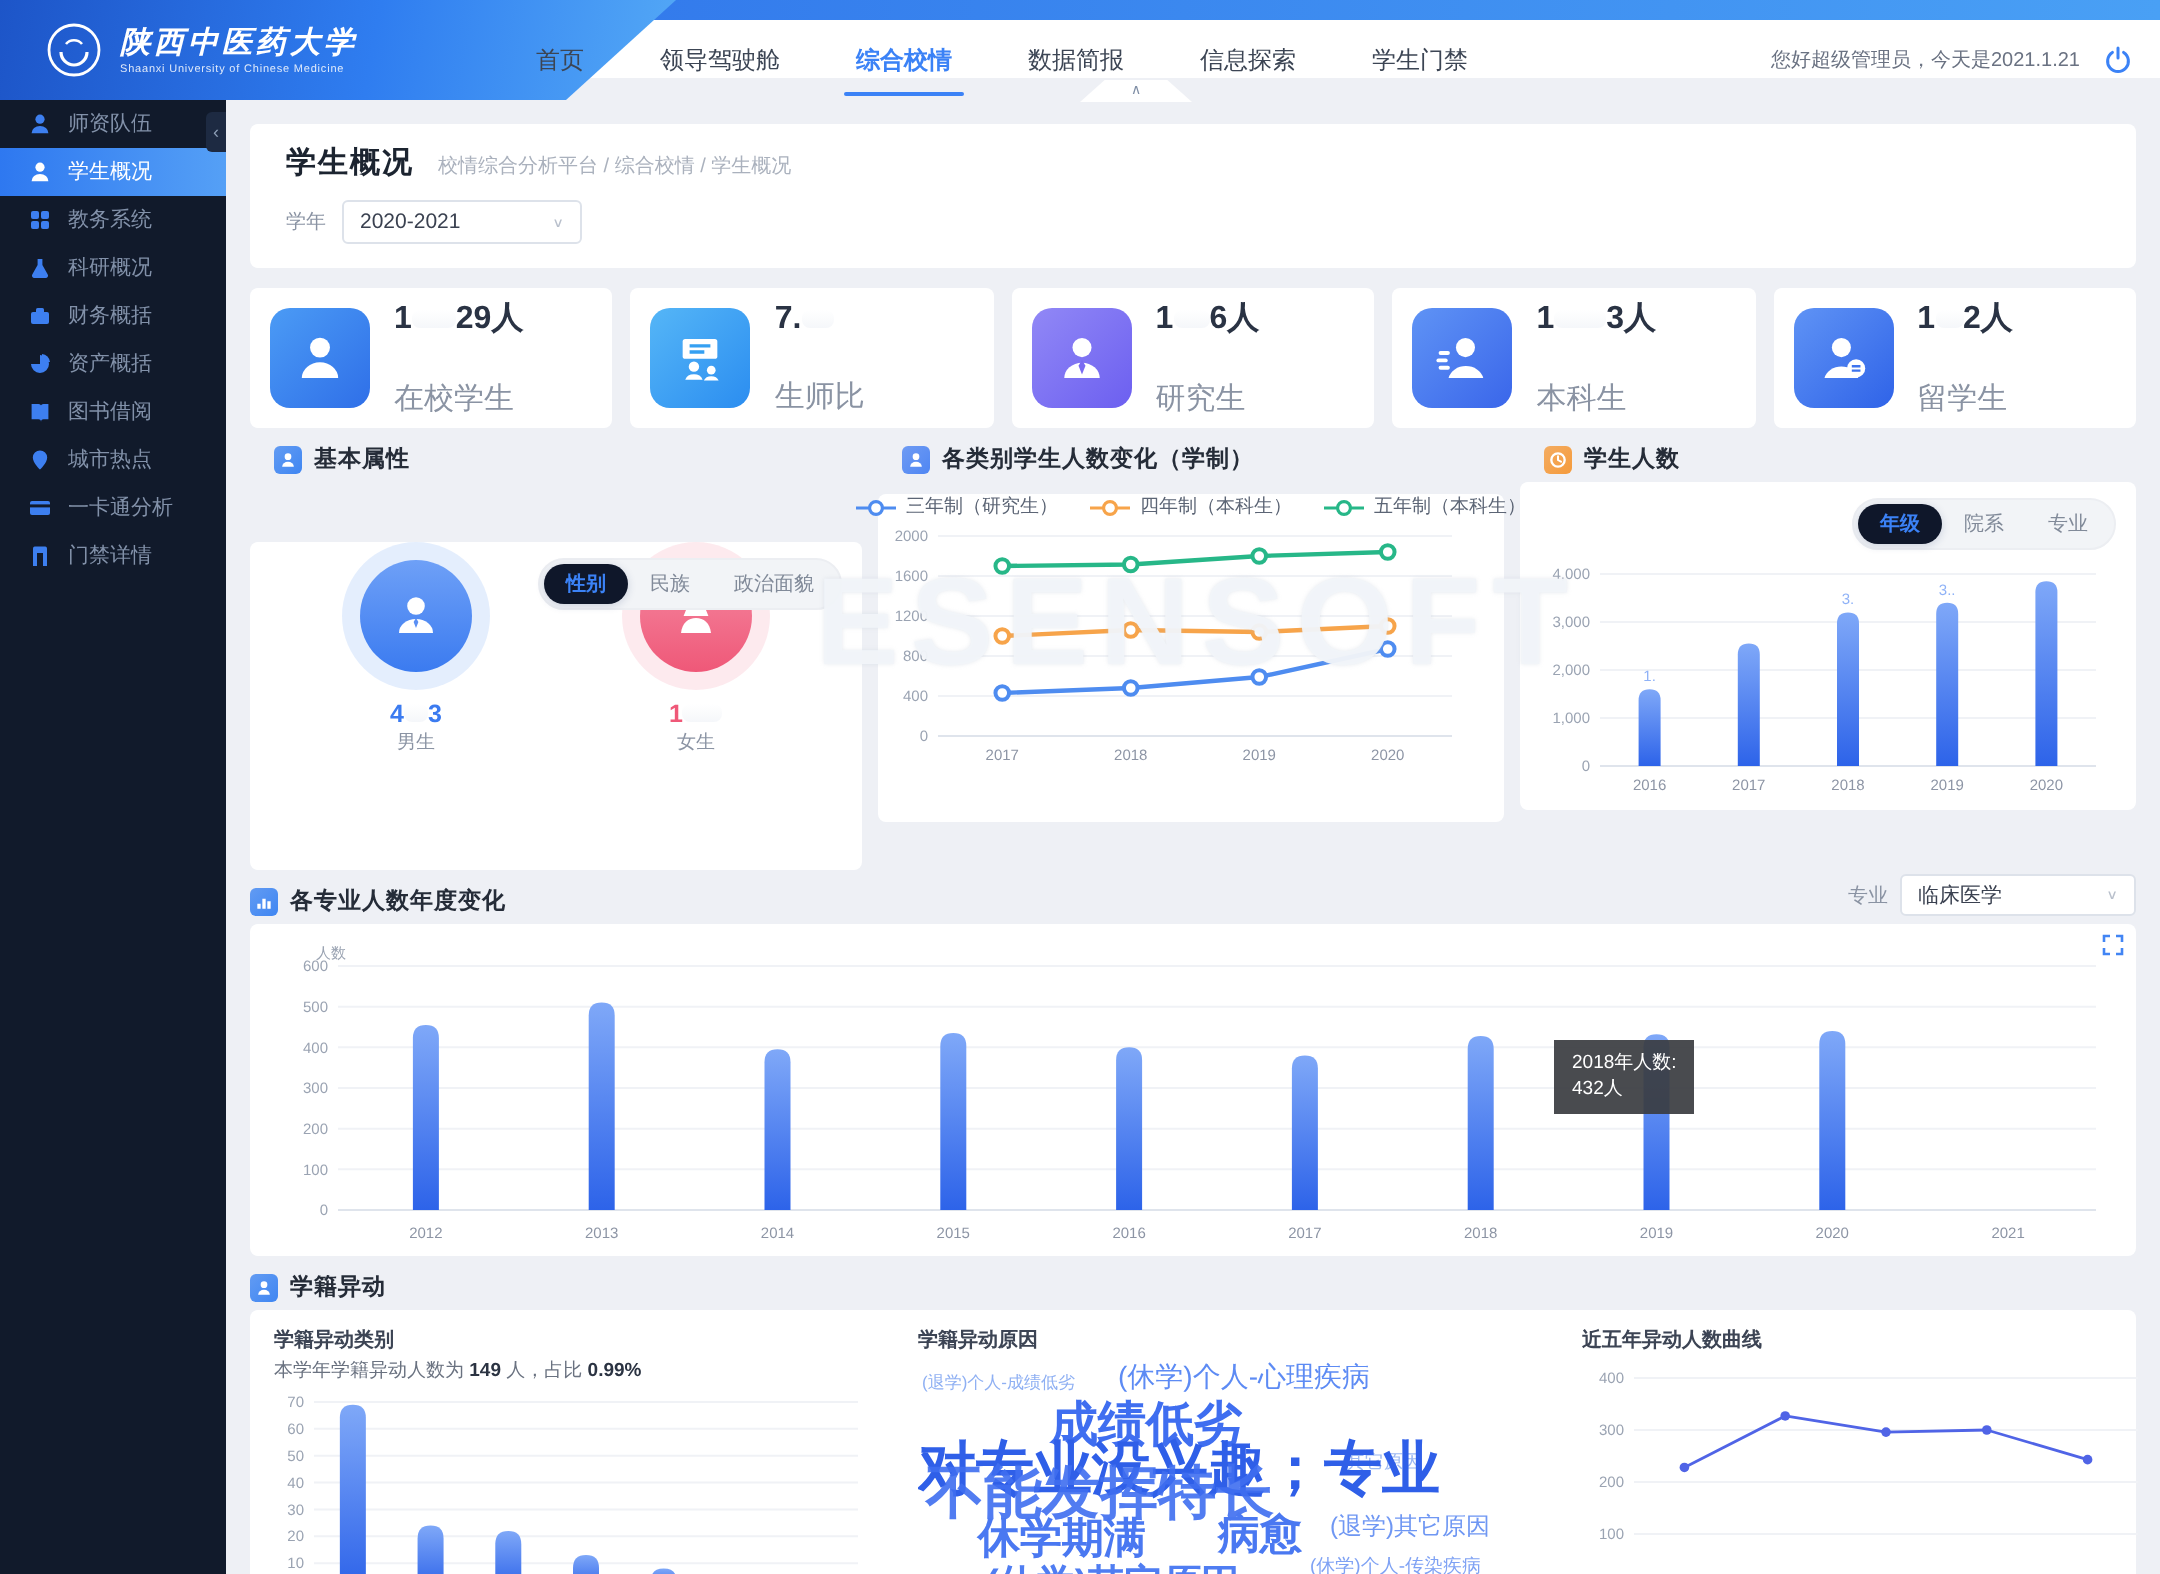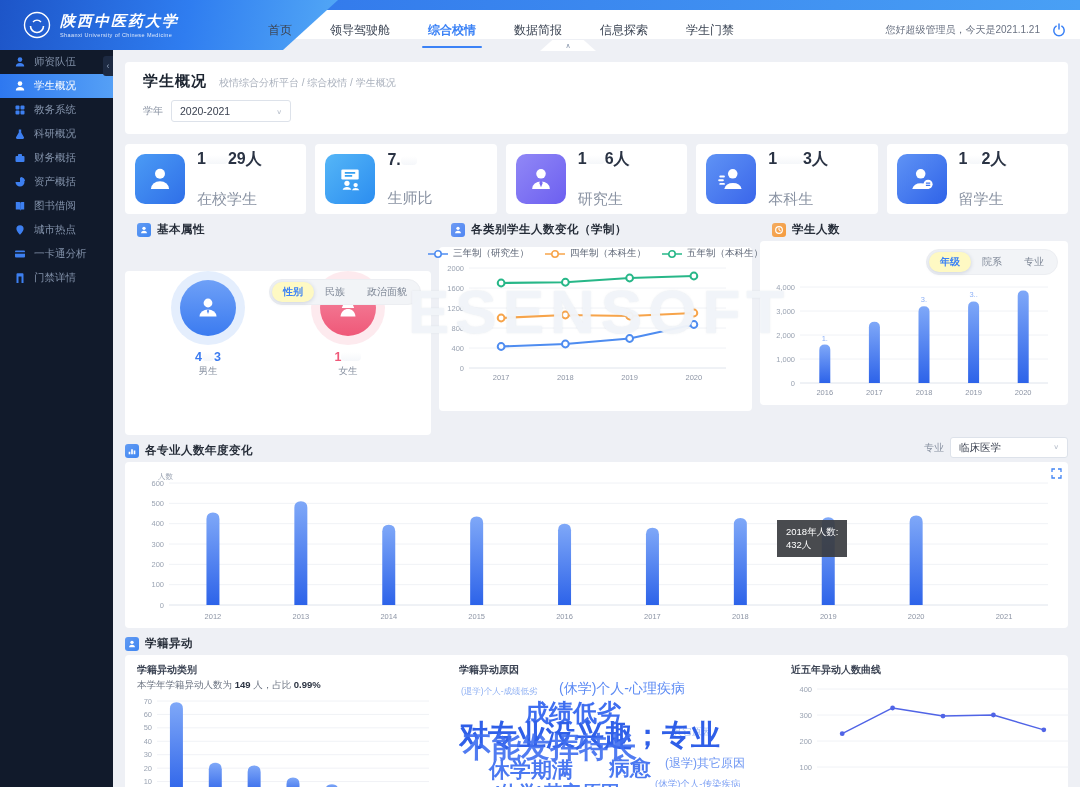--- a/index.html
+++ b/index.html
@@ -56,21 +56,21 @@
   .redact{display:inline-block;height:9px;border-radius:4px;background:linear-gradient(#ffffff,#f5f7fa);}
 
   .sec-head{display:flex;align-items:flex-end;gap:6px;margin:8px 12px 4px;height:15px;}
   .sec-ico{width:14px;height:14px;border-radius:3px;display:flex;align-items:center;justify-content:center;flex:none;}
   .sec-title{font-size:11.5px;font-weight:bold;color:#252c38;letter-spacing:.5px;}
 
   .row2{margin:0 12px;display:grid;grid-template-columns:306px 313px 1fr;gap:8px;}
   .row2 .card{height:164px;position:relative;}
   .tabs{display:inline-flex;background:#f2f4f7;border-radius:13px;padding:2px;border:1px solid #eceef2;}
   .tab{padding:3px 11px;font-size:10px;color:#818a99;border-radius:11px;cursor:pointer;white-space:nowrap;}
-  .tab.active{background:#fef9c3;color:#3b82f6;font-weight:bold;box-shadow:0 1px 4px rgba(31,57,112,.18);}
+  .tab.active{background:#0f172a;color:#3b82f6;font-weight:bold;box-shadow:0 1px 4px rgba(31,57,112,.18);}
   .tabs-tr{position:absolute;right:10px;top:8px;}
 
   .figures{display:flex;justify-content:center;gap:66px;margin-top:34px;}
   .figure{display:flex;flex-direction:column;align-items:center;}
   .halo{width:74px;height:74px;border-radius:50%;display:flex;align-items:center;justify-content:center;}
   .halo.m{background:rgba(66,133,244,.14);}
   .halo.f{background:rgba(242,92,126,.13);}
   .disc{width:56px;height:56px;border-radius:50%;display:flex;align-items:center;justify-content:center;}
   .disc.m{background:linear-gradient(180deg,#6ea0f7,#3b7bf0);}
   .disc.f{background:linear-gradient(180deg,#f58ba3,#ef5878);}

